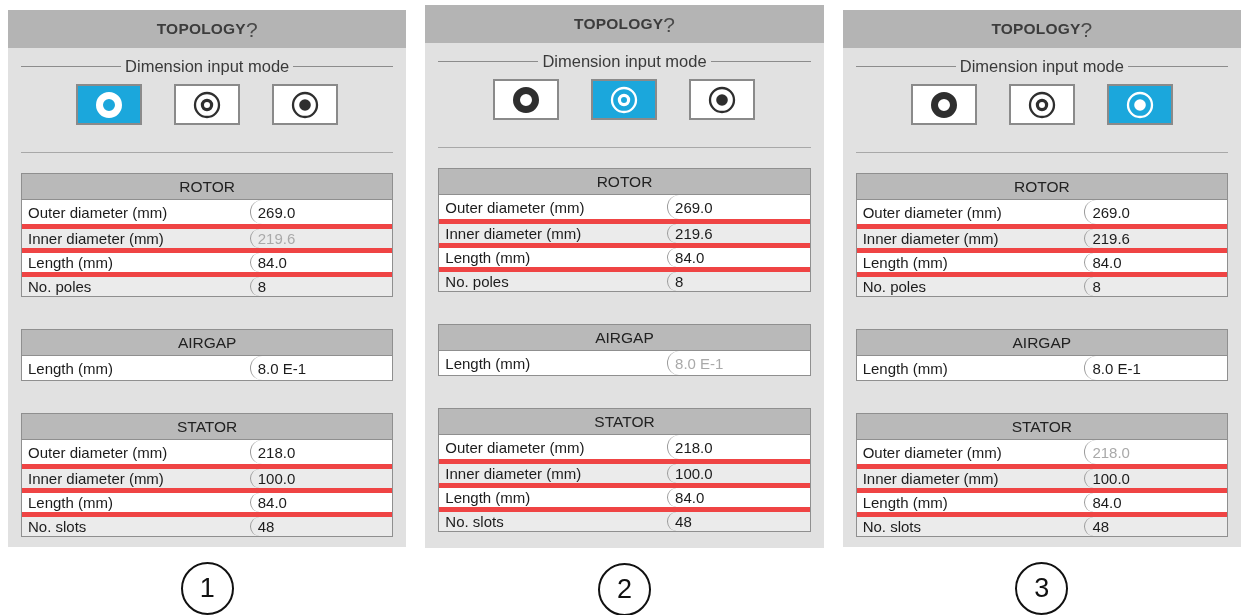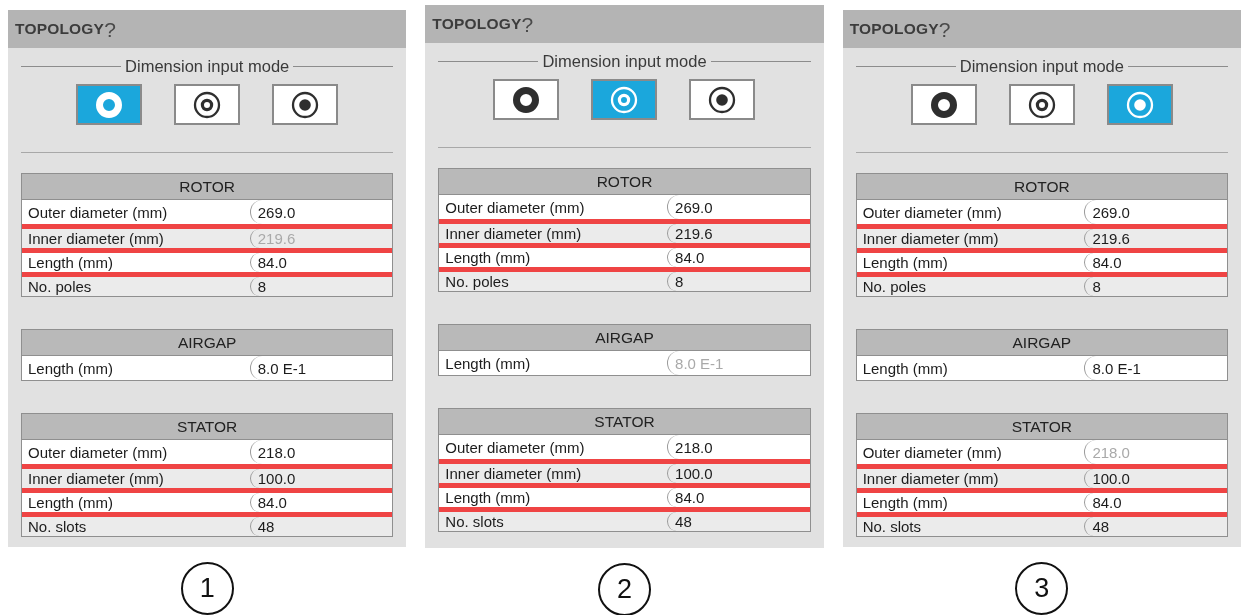--- a/index.html
+++ b/index.html
@@ -4,21 +4,21 @@
 <style>
   * { margin:0; padding:0; box-sizing:border-box; }
   html,body { width:1249px; height:615px; background:#ffffff;
     font-family:"Liberation Sans","DejaVu Sans",sans-serif; }
   .wrap { display:flex; gap:19px; padding:10px 8px 0 8px; align-items:flex-start; }
   .column { flex:1 1 0; display:flex; flex-direction:column; align-items:center; }
   .column:nth-child(2) .panel { margin-top:-5px; padding-bottom:16px; }
 
   .panel { width:100%; background:#e1e1e1; padding-bottom:10px; }
   .panel-header { height:38px; background:#b4b4b4; display:flex;
-    justify-content:flex-start; align-items:center; padding:0 7px; }
+    justify-content:center; align-items:center; padding:0 7px; }
   .panel-title { font-weight:bold; font-size:15.5px; color:#3c3c3c; letter-spacing:.2px; }
   .help { font-size:21px; color:#4a4a4a; cursor:pointer; line-height:1; }
 
   .panel-body { padding:0 13px; }
   .legend-row { display:flex; align-items:center; margin-top:9px; }
   .legend-line { flex:1; height:1px; background:#8c8c8c; }
   .legend-text { font-size:16.5px; color:#3a3a3a; margin:0 4px; white-space:nowrap; }
 
   .mode-row { display:flex; justify-content:center; gap:32px; margin-top:8px; }
   .mode-btn { width:66px; height:41px; background:#ffffff; border:2px solid #8a8a8a;

